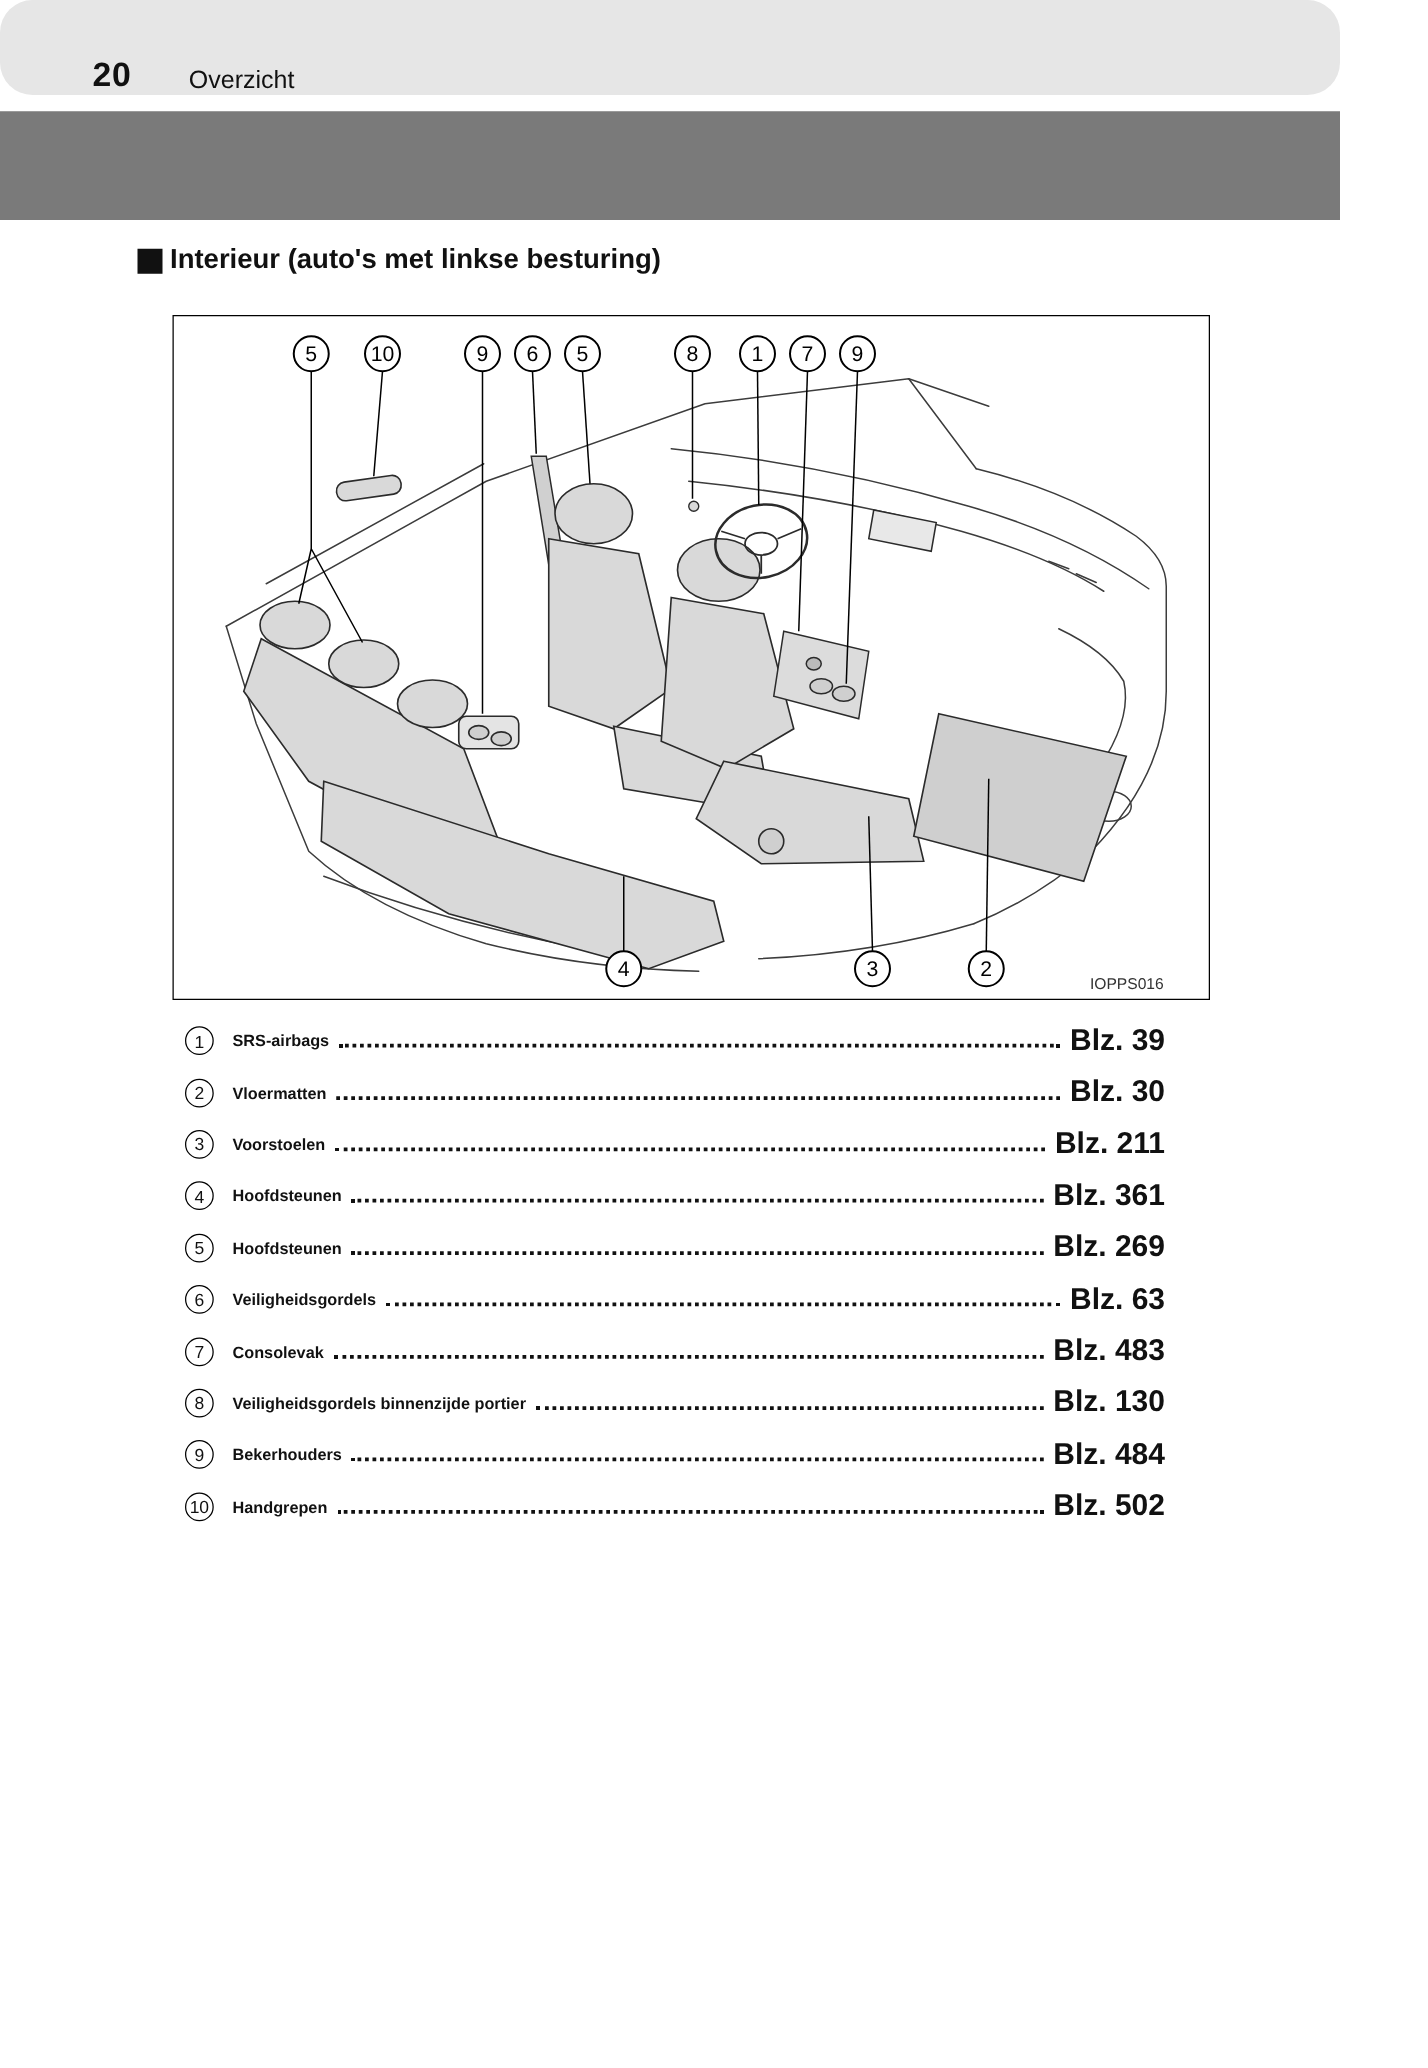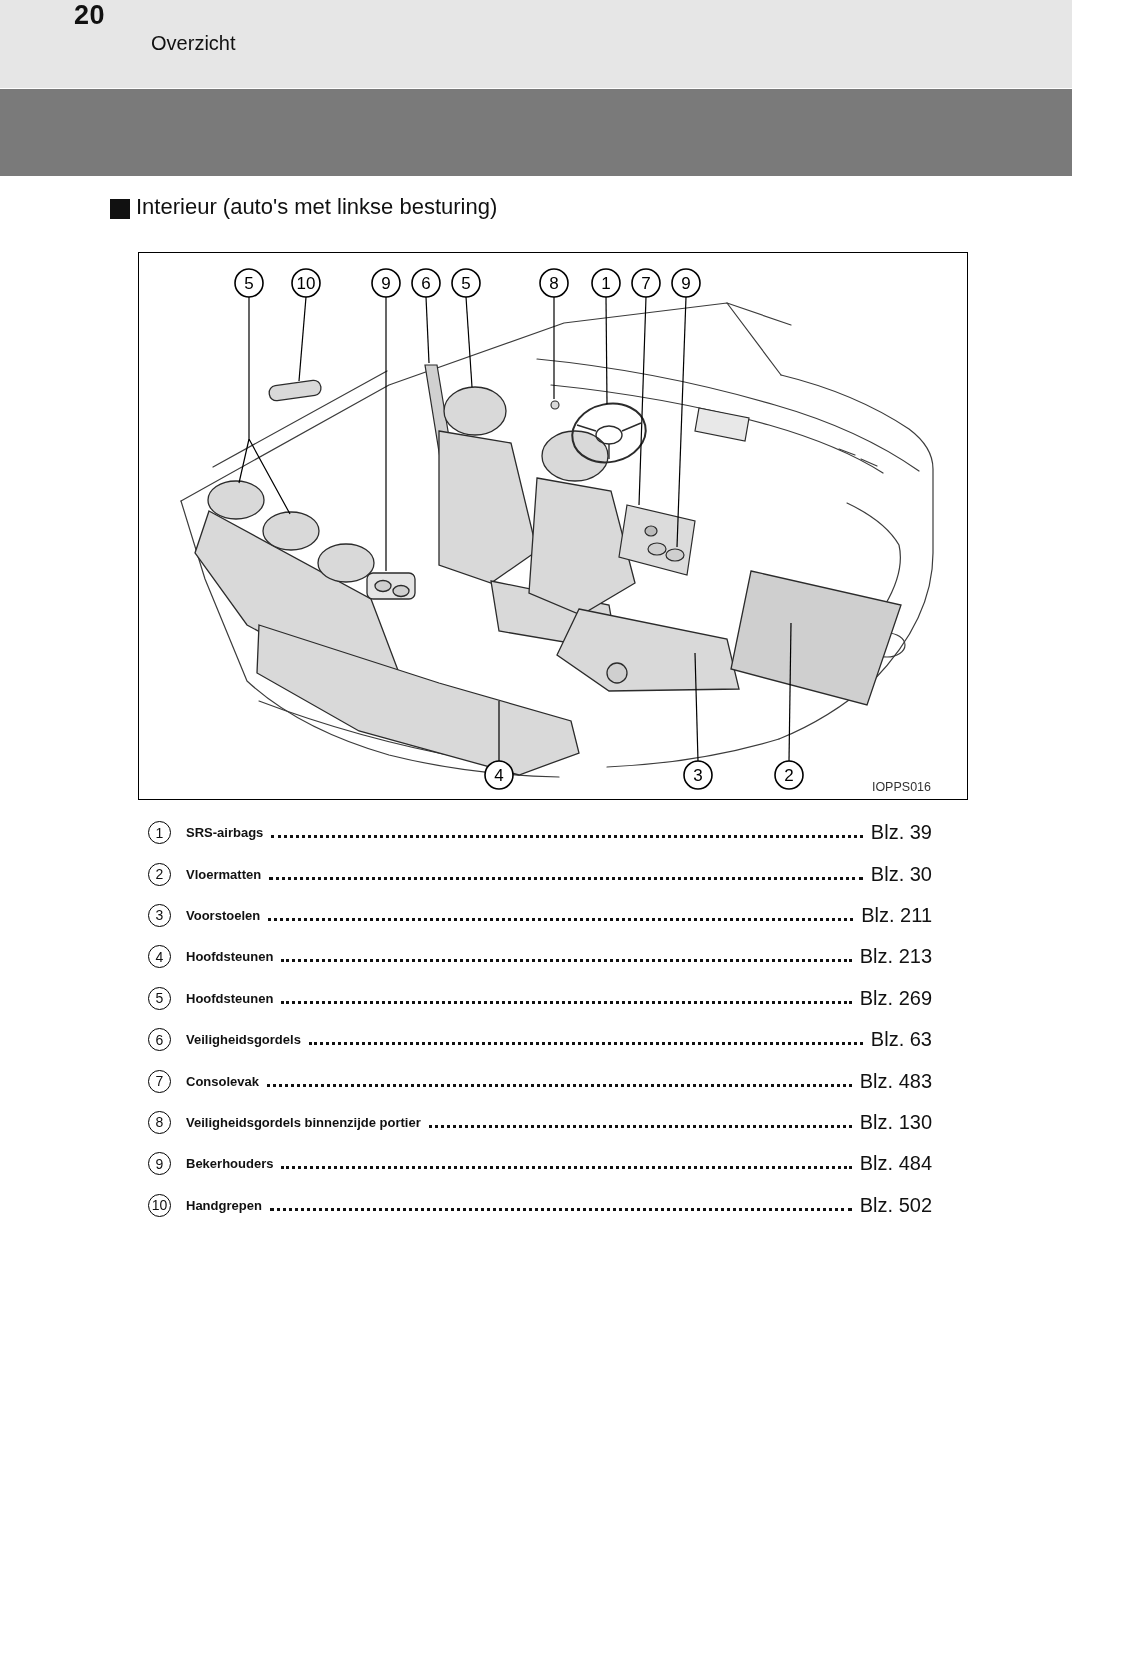--- a/index.html
+++ b/index.html
@@ -2,33 +2,33 @@
 <html><head>
 <meta charset="utf-8">
 <style>
   html,body{margin:0;padding:0;background:#fff;}
   .page{
     position:relative;width:1142px;height:1654px;background:#ffffff;
     font-family:"Liberation Sans", sans-serif;color:#111;overflow:hidden;
   }
   
   .topbar{
-    position:absolute;left:0;top:0;width:1072px;height:88px;
-    background:#e6e6e6;display:flex;align-items:flex-start;
+    position:absolute;left:0;top:0;width:1072px;height:76px;
+    background:#e6e6e6;display:flex;align-items:flex-end;border-radius:26px;
   }
   .pagenum{font-size:27px;font-weight:700;margin-left:74px;letter-spacing:.5px;}
   .section{font-size:20px;font-weight:400;margin-left:46px;margin-top:32px;}
   
   .banner{
     position:absolute;left:0;top:89px;width:1072px;height:87px;background:#7a7a7a;
   }
   
   .heading{
     position:absolute;left:110px;top:194px;margin:0;display:flex;align-items:center;
-    font-size:22px;font-weight:400;line-height:1.2;
+    font-size:22px;font-weight:700;line-height:1.2;
   }
   .sq{width:20px;height:20px;background:#111;display:inline-block;margin:3px 6px 0 0;flex:none;}
   
   .diagram{
     position:absolute;left:138px;top:252px;width:830px;height:548px;margin:0;
     border:1px solid #000;background:#fff;box-sizing:border-box;
   }
   .diagram svg{display:block;width:828px;height:546px;}
   .cnum{font-family:"Liberation Sans",sans-serif;font-size:17px;font-weight:400;fill:#000;}
   .figcode{font-family:"Liberation Sans",sans-serif;font-size:12.5px;fill:#333;}
@@ -42,21 +42,21 @@
   .circ{
     flex:none;width:23px;height:23px;border:1.6px solid #000;border-radius:50%;
     display:flex;align-items:center;justify-content:center;
     font-size:14px;font-weight:400;margin-right:15px;box-sizing:border-box;
   }
   .lbl{font-size:13px;font-weight:700;white-space:nowrap;}
   .leader{
     flex:1;border-bottom:3px dotted #111;margin:0 8px;align-self:center;
     transform:translateY(4px);min-width:20px;height:0;
   }
-  .pref{font-size:20px;font-weight:400;white-space:nowrap;}
+  .pref{font-size:24px;font-weight:700;white-space:nowrap;}
 </style>
 </head>
 <body>
 
 <div class="page">
 
   <header class="topbar">
     <span class="pagenum">20</span>
     <span class="section">Overzicht</span>
   </header>
@@ -213,21 +213,21 @@
     <li>
       <span class="circ">3</span>
       <span class="lbl">Voorstoelen</span>
       <span class="leader"></span>
       <span class="pref">Blz. 211</span>
     </li>
     <li>
       <span class="circ">4</span>
       <span class="lbl">Hoofdsteunen</span>
       <span class="leader"></span>
-      <span class="pref">Blz. 213</span>
+      <span class="pref">Blz. 361</span>
     </li>
     <li>
       <span class="circ">5</span>
       <span class="lbl">Hoofdsteunen</span>
       <span class="leader"></span>
       <span class="pref">Blz. 269</span>
     </li>
     <li>
       <span class="circ">6</span>
       <span class="lbl">Veiligheidsgordels</span>

